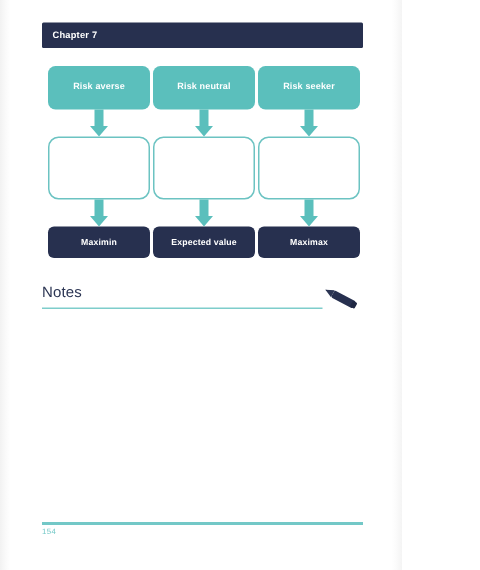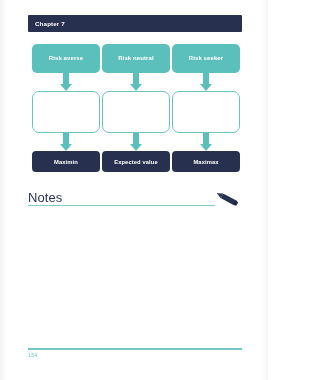--- a/index.html
+++ b/index.html
@@ -147,21 +147,21 @@
     position: absolute;
     left: 28px;
     top: 190px;
     width: 214px;
     height: 20px;
   }
   .notes-title {
     position: absolute;
     left: 0;
     top: 0;
-    font-size: 13px;
+    font-size: 10px;
     color: #2b3553;
     letter-spacing: 0.1px;
   }
   .notes-rule {
     position: absolute;
     left: 0;
     top: 15px;
     width: 187px;
     height: 1.2px;
     background: #7ecdcb;

